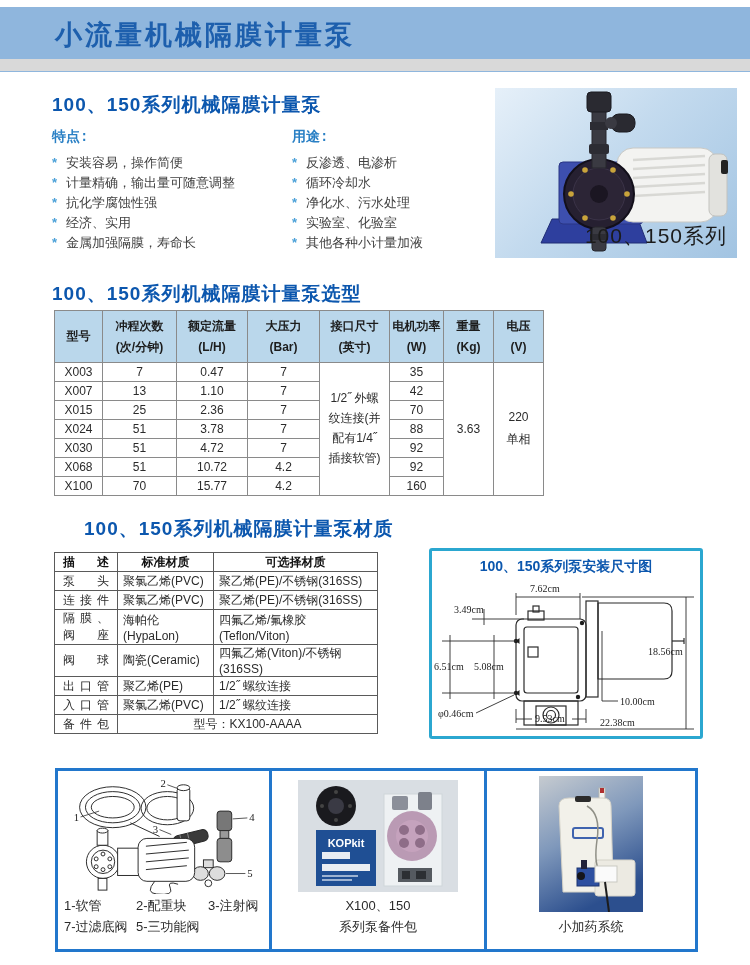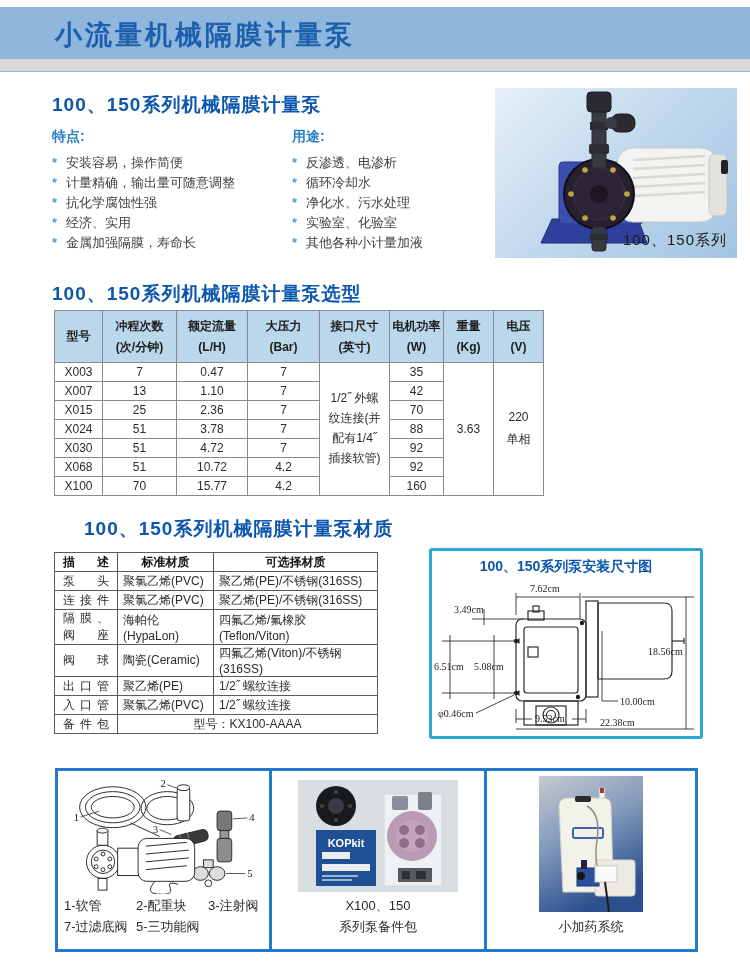--- a/index.html
+++ b/index.html
@@ -9,28 +9,28 @@
 
   
   .banner { position:absolute; left:0; top:7px; width:750px; height:65px; background:#8fb6dd; }
   .banner-title { position:absolute; left:55px; top:10px; font-size:27px; font-weight:bold; letter-spacing:3px; color:#1d5fad; }
   .gray-strip { position:absolute; left:0; top:59px; width:750px; height:12px; background:#d9d9d9; }
 
   .sec-title { position:absolute; font-size:19px; font-weight:bold; color:#0c57ae; letter-spacing:1px; }
 
   
   .list-block { position:absolute; }
-  .list-label { font-size:14px; font-weight:bold; color:#2a80c5; margin-bottom:7px; }
+  .list-label { font-size:14px; font-weight:bold; color:#2a80c5; margin-bottom:7px;font-family:Liberation Mono, monospace; }
   .list-item { display:flex; align-items:flex-start; font-size:13px; color:#404040; line-height:20px; }
   .bullet { color:#4aa0d8; font-weight:bold; width:14px; flex:0 0 14px; font-size:13px; }
 
   
   .pump-photo { position:absolute; left:495px; top:88px; width:242px; height:170px; background:linear-gradient(135deg,#e6f0f9 0%,#c3daee 45%,#a2c4e2 100%); }
   .pump-photo svg { position:absolute; left:0; top:0; }
-  .pump-caption { position:absolute; right:10px; bottom:8px; font-size:15px; color:#1b1b1b; letter-spacing:1px; }
+  .pump-caption { position:absolute; right:10px; bottom:8px; font-size:21px; color:#1b1b1b; letter-spacing:1px; }
 
   
   table.sel { position:absolute; left:54px; top:310px; width:489px; border-collapse:collapse; table-layout:fixed; background:#fff; }
   table.sel th, table.sel td { border:1px solid #8a8a8a; font-size:12px; color:#2b2b2b; text-align:center; vertical-align:middle; }
   table.sel th { background:#bad7eb; font-weight:bold; height:52px; line-height:1.7; color:#1c1c1c; }
   table.sel td { height:19px; }
   td.iface { font-size:12px; text-align:left; padding:2px 5px; line-height:1.65; color:#2b2b2b; }
   .v2 { line-height:1.8; }
 
   

